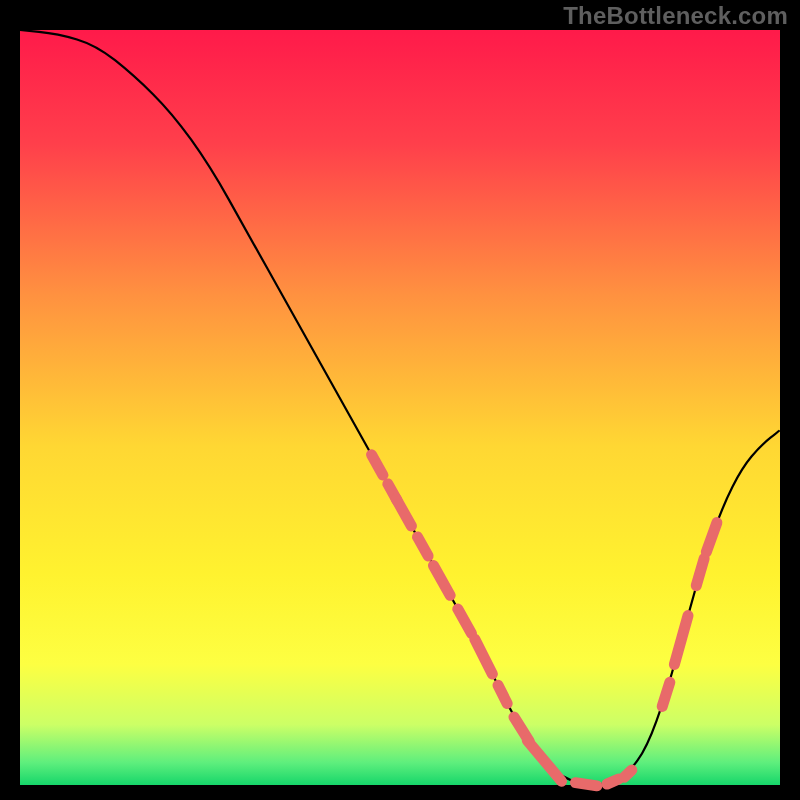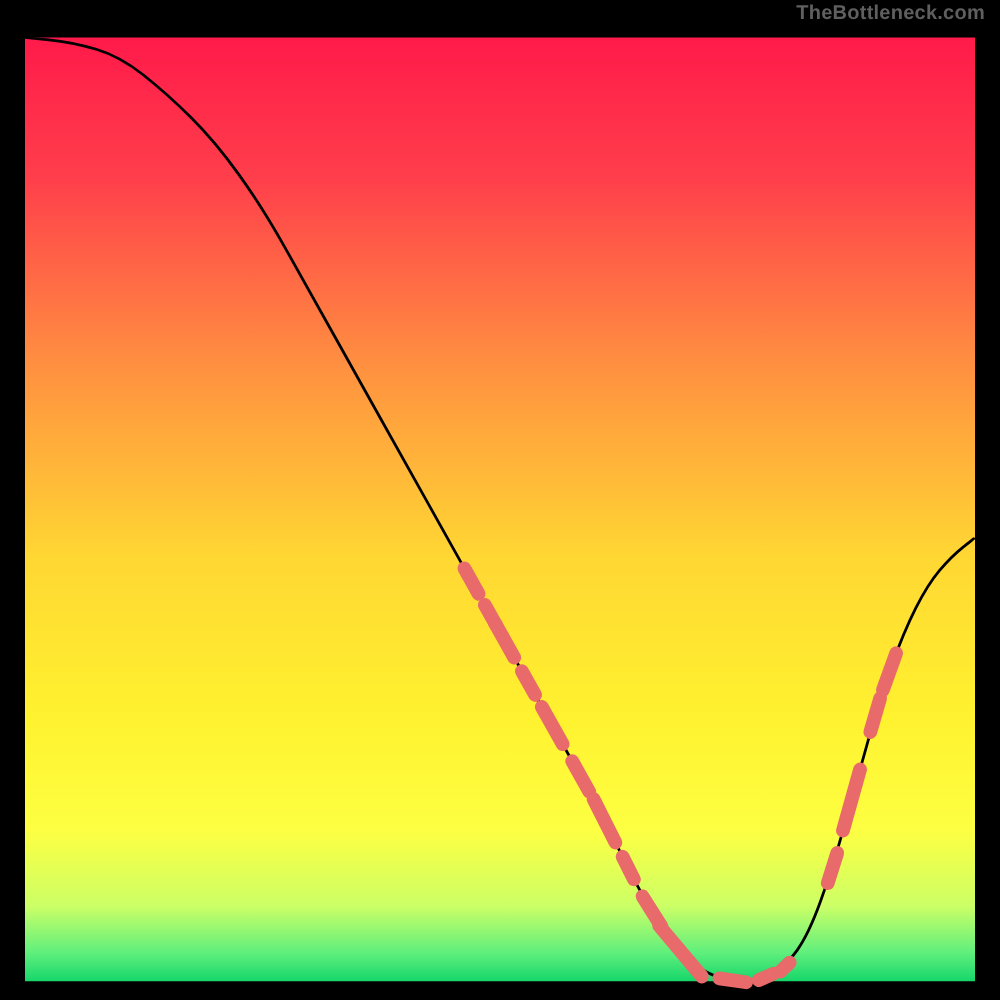--- a/index.html
+++ b/index.html
@@ -13,21 +13,21 @@
   .chart-container {
     position: relative;
     width: 800px;
     height: 800px;
   }
   .watermark {
     position: absolute;
     top: 2px;
     right: 12px;
     font-family: Arial, Helvetica, sans-serif;
-    font-size: 16px;
+    font-size: 24px;
     font-weight: bold;
     color: #5f5f5f;
     letter-spacing: 0.2px;
     z-index: 5;
   }
   svg {
     display: block;
   }
 </style>
 </head>

